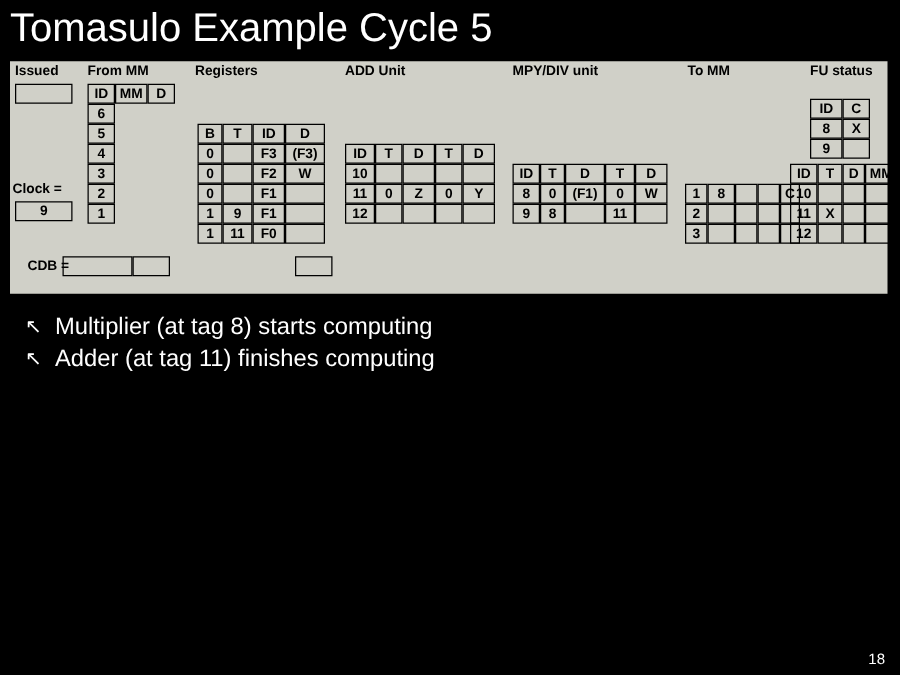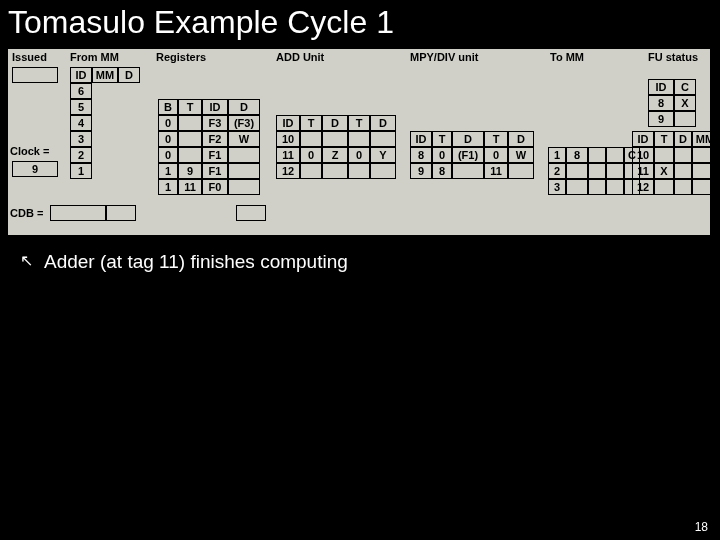--- a/index.html
+++ b/index.html
@@ -10,38 +10,38 @@
   .cell { border: 1.5px solid #000; text-align: center; line-height: 14px; height: 16px; position: absolute; background: transparent; }
   .lbl { position: absolute; font-weight: bold; }
   .bullets { padding: 14px 20px; color: #fefefe; font-family: Verdana, sans-serif; font-size: 19px; }
   .bullets li { list-style: none; padding: 2px 0 2px 24px; position: relative; }
   .bullets li::before { content: "↖"; position: absolute; left: 0; top: 2px; font-size: 16px; color: #fff; }
   .pagenum { position: absolute; bottom: 6px; right: 12px; color: #fff; font-size: 12px; }
 </style>
 </head>
 <body>
 
-<div class="title">Tomasulo Example Cycle 1</div>
+<div class="title">Tomasulo Example Cycle 5</div>
 
 <div class="diagram">
 
   <div class="hdr" style="left:4px">Issued</div>
   <div class="hdr" style="left:62px">From MM</div>
   <div class="hdr" style="left:148px">Registers</div>
   <div class="hdr" style="left:268px">ADD Unit</div>
   <div class="hdr" style="left:402px">MPY/DIV unit</div>
   <div class="hdr" style="left:542px">To MM</div>
   <div class="hdr" style="left:640px">FU status</div>
 
   <div class="cell" style="left:4px;top:18px;width:46px"></div>
 
   <div class="lbl" style="left:2px;top:96px">Clock =</div>
   <div class="cell" style="left:4px;top:112px;width:46px">9</div>
 
-  <div class="lbl" style="left:2px;top:158px">CDB =</div>
+  <div class="lbl" style="left:14px;top:158px">CDB =</div>
   <div class="cell" style="left:42px;top:156px;width:56px"></div>
   <div class="cell" style="left:98px;top:156px;width:30px"></div>
   <div class="cell" style="left:228px;top:156px;width:30px"></div>
 
   <div class="cell" style="left:62px;top:18px;width:22px">ID</div>
   <div class="cell" style="left:84px;top:18px;width:26px">MM</div>
   <div class="cell" style="left:110px;top:18px;width:22px">D</div>
   <div class="cell" style="left:62px;top:34px;width:22px">6</div>
   <div class="cell" style="left:62px;top:50px;width:22px">5</div>
   <div class="cell" style="left:62px;top:66px;width:22px">4</div>
@@ -157,16 +157,17 @@
       <div class="cell" style="left: 684px; top: 114px; width: 26px;"></div>
       <div class="cell" style="left: 624px; top: 130px; width: 22px;">12</div>
       <div class="cell" style="left: 646px; top: 130px; width: 20px;"></div>
       <div class="cell" style="left: 666px; top: 130px; width: 18px;"></div>
       <div class="cell" style="left: 684px; top: 130px; width: 26px;"></div>
     </div>
 
 </div>
 
 <ul class="bullets">
+  <li>Multiplier (at tag 8) starts computing</li>
   <li>Adder (at tag 11) finishes computing</li>
 </ul>
 
 <div class="pagenum">18</div>
 
 </body></html>

